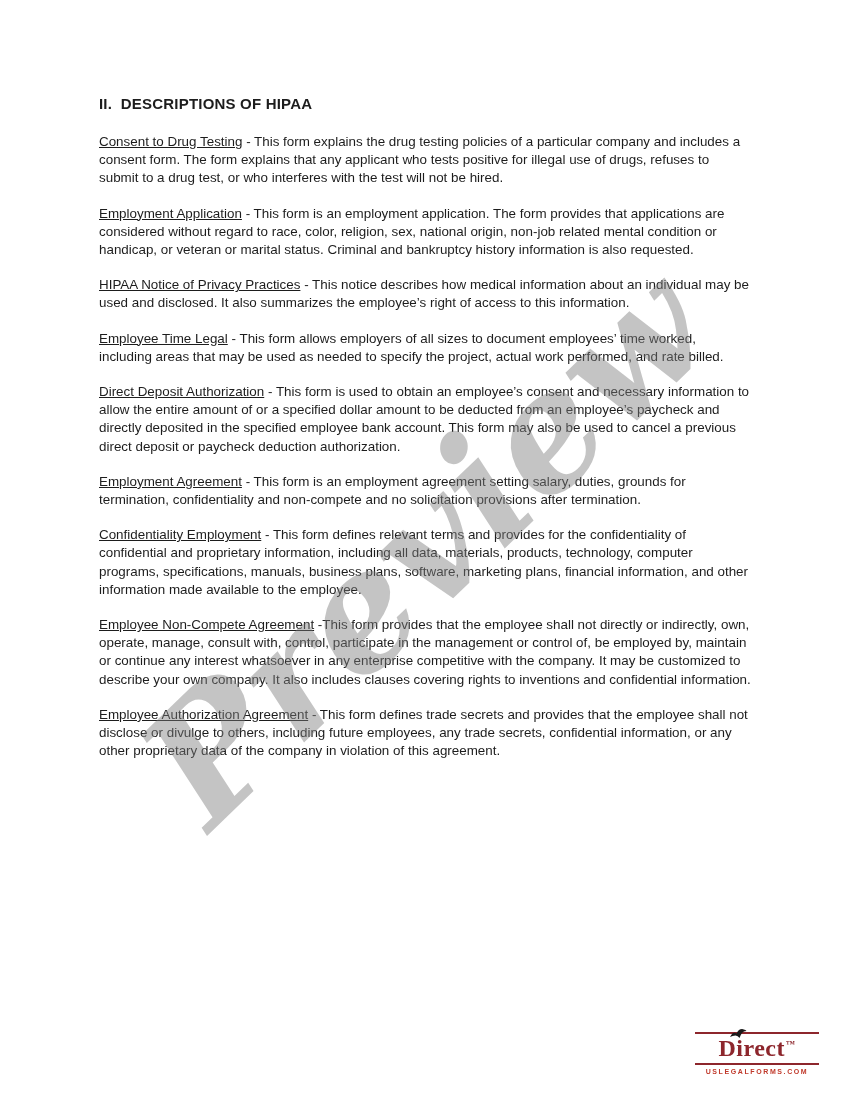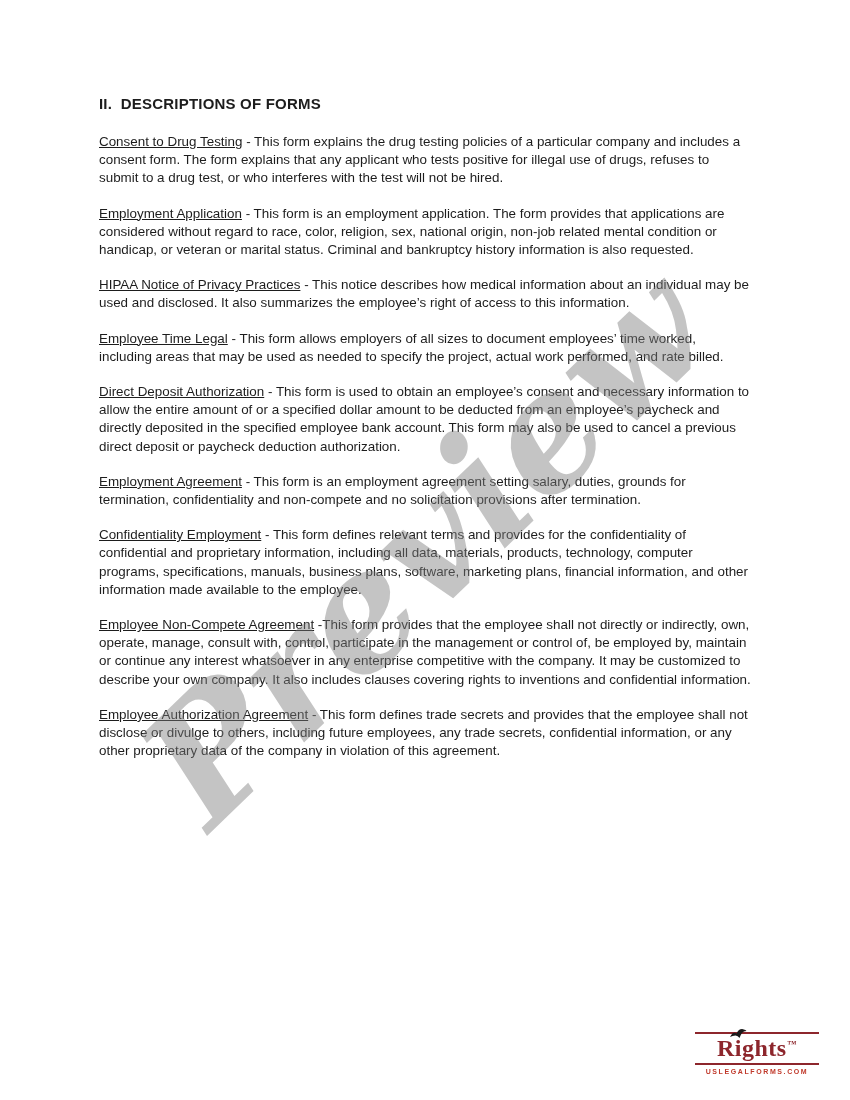--- a/index.html
+++ b/index.html
@@ -77,21 +77,21 @@
 </style>
 </head>
 <body>
 
 <div class="page">
 
   <div class="watermark">Preview</div>
 
   <div class="content">
 
-    <h1 class="doc-title">II.  DESCRIPTIONS OF FORMS</h1>
+    <h1 class="doc-title">II.  DESCRIPTIONS OF HIPAA</h1>
 
 
     <p class="para">
       <span class="ftitle">Consent to Drug Testing</span>
       <span>- This form explains the drug testing policies of a particular company and includes a consent form. The form explains that any applicant who tests positive for illegal use of drugs, refuses to submit to a drug test, or who interferes with the test will not be hired.</span>
     </p>
 
     <p class="para">
       <span class="ftitle">Employment Application</span>
       <span>- This form is an employment application. The form provides that applications are considered without regard to race, color, religion, sex, national origin, non-job related mental condition or handicap, or veteran or marital status. Criminal and bankruptcy history information is also requested.</span>
@@ -133,19 +133,19 @@
       <span>- This form defines trade secrets and provides that the employee shall not disclose or divulge to others, including future employees, any trade secrets, confidential information, or any other proprietary data of the company in violation of this agreement.</span>
     </p>
 
   </div>
 
   <div class="uslegal-logo">
     <div class="logo-rule"></div>
     <div class="brand-row">
       <svg class="eagle-icon" width="18" height="11" viewBox="0 0 18 11">
         <path d="M1 9 Q4 3 7.5 5.5 Q10 0.5 14 1.2 Q17 1.8 17.5 3 Q14.5 3.2 13 5 Q11.5 7 10.5 10 Q9 7.5 6.5 7.5 Q3.5 7.6 1 9 Z" fill="#1a1a1a"></path>
-      </svg><span>Rights</span><span class="tm">™</span>
+      </svg><span>Direct</span><span class="tm">™</span>
     </div>
     <div class="logo-rule"></div>
     <div class="tagline">USLEGALFORMS.COM</div>
   </div>
 
 </div>
 
 </body></html>

